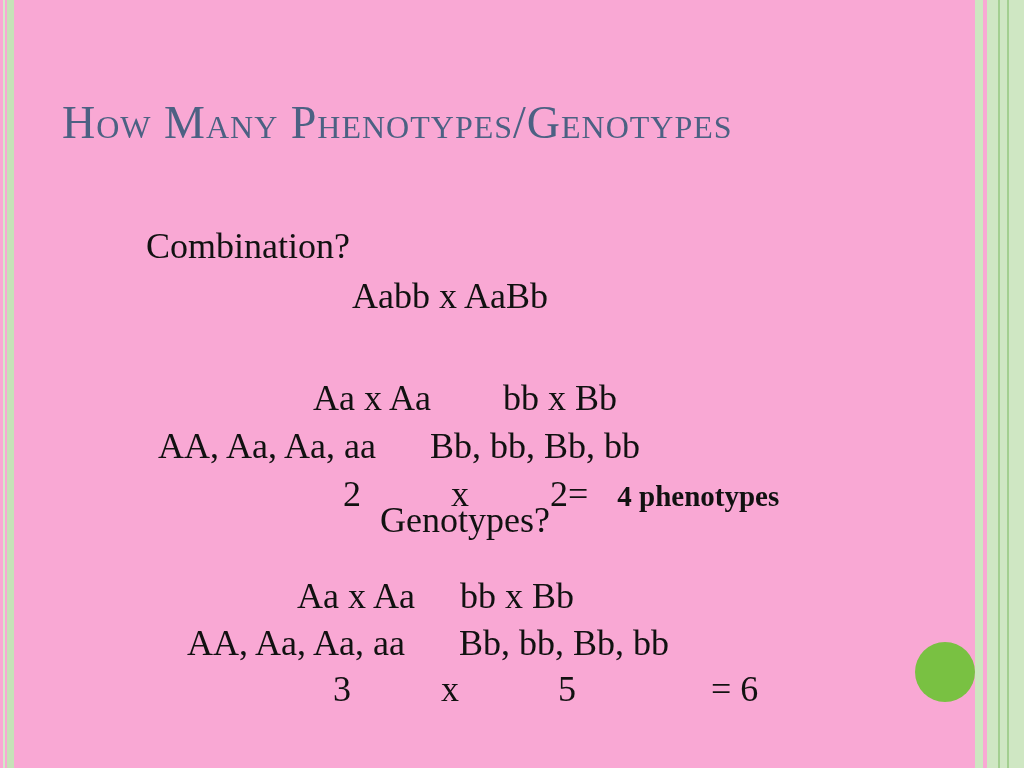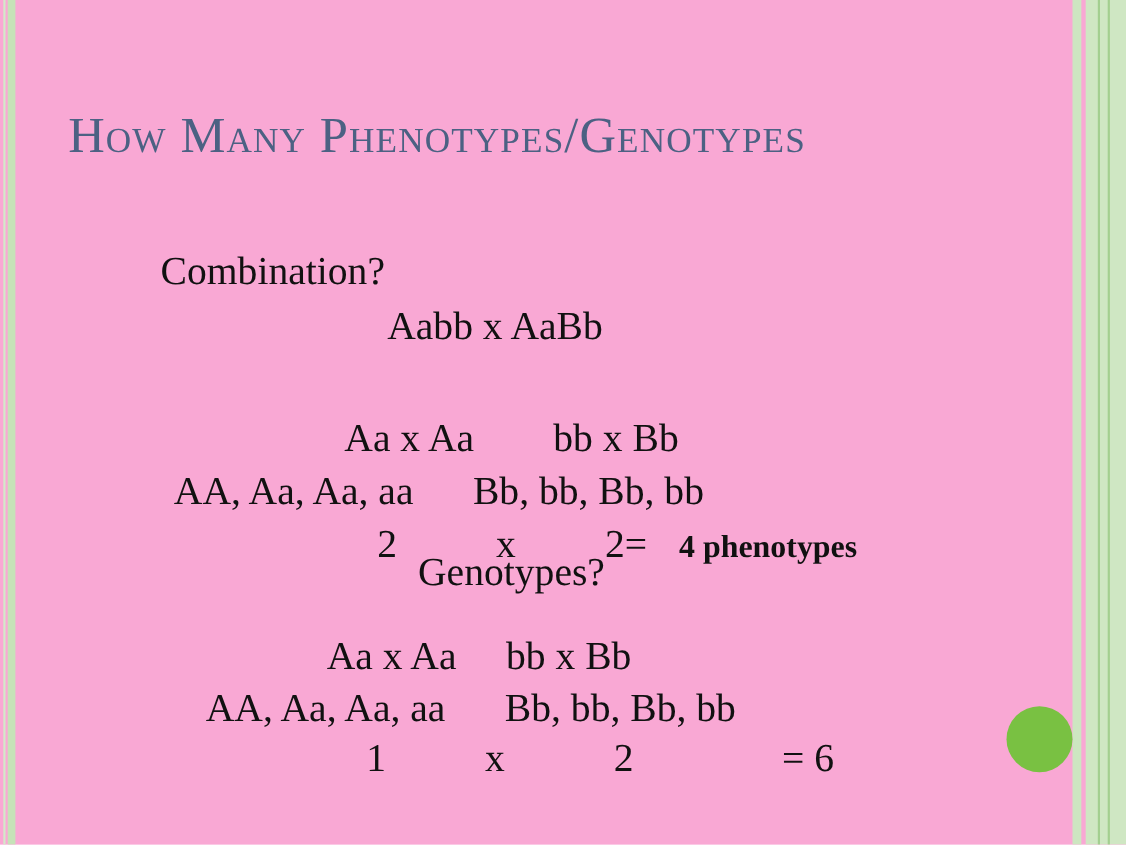--- a/index.html
+++ b/index.html
@@ -93,15 +93,15 @@
   <div class="line q2">Combination?</div>
   <div class="line cross">Aabb x AaBb</div>
 
   <div class="line p1">Aa x Aa        bb x Bb</div>
   <div class="line p2">AA, Aa, Aa, aa      Bb, bb, Bb, bb</div>
   <div class="line p3"><span>2          x         2=</span><span class="small">    4 phenotypes</span></div>
 
   <div class="line gh">Genotypes?</div>
   <div class="line g1">Aa x Aa     bb x Bb</div>
   <div class="line g2">AA, Aa, Aa, aa      Bb, bb, Bb, bb</div>
-  <div class="line g3">1          x           2               = 6</div>
+  <div class="line g3">3          x           5               = 6</div>
 
 </div>
 
 </body></html>

